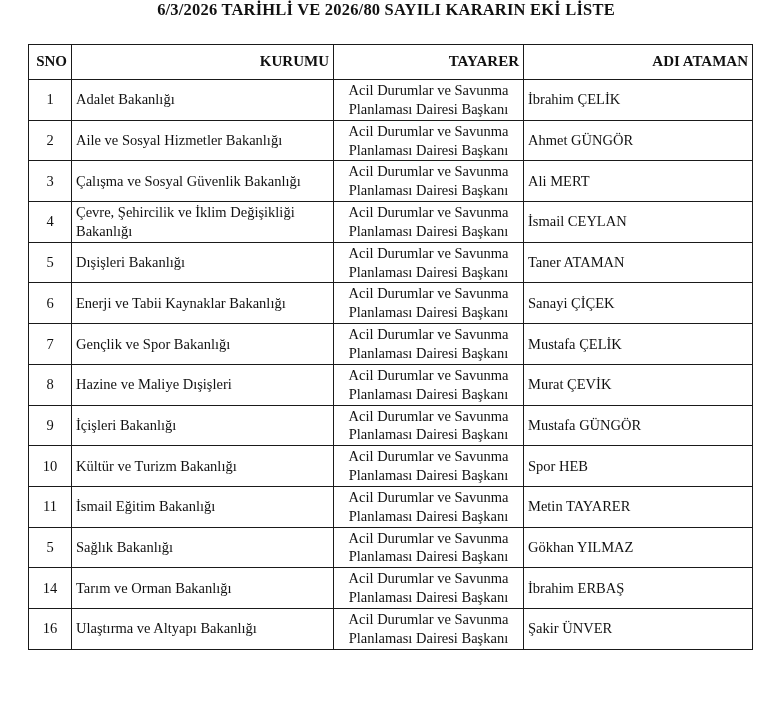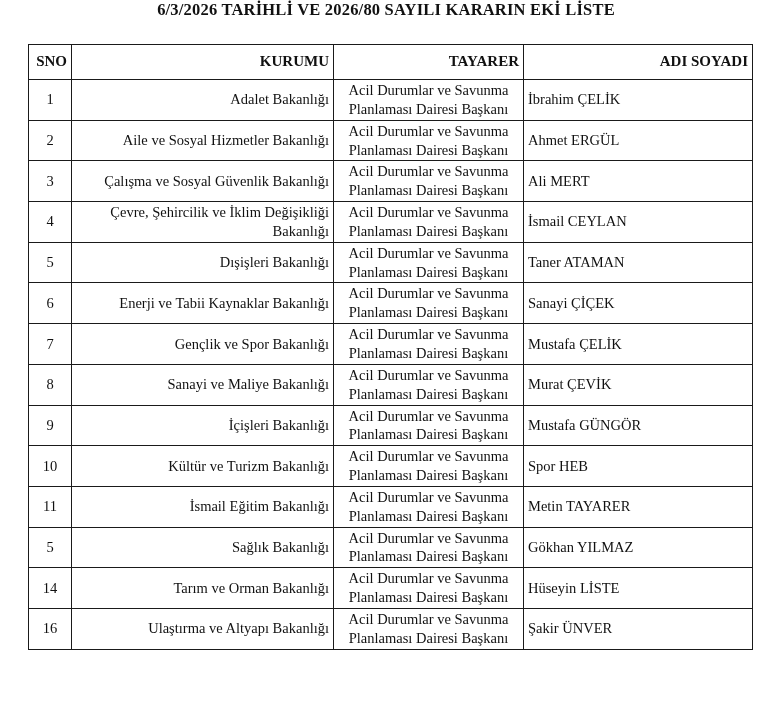--- a/index.html
+++ b/index.html
@@ -54,21 +54,21 @@
   col.c-sno  { width: 43px;  }
   col.c-kur  { width: 262px; }
   col.c-unv  { width: 190px; }
   col.c-adi  { width: 229px; }
 
   td.td-sno {
     text-align: center;
     font-size: 14.5px;
   }
   td.td-kurumu {
-    text-align: right;
+    text-align: left;
     padding-left: 8px;
   }
   td.td-unvani {
     text-align: center;
     padding-left: 2px;
     padding-right: 2px;
     height: 36px;
   }
   td.td-adi {
     text-align: left;
@@ -87,35 +87,35 @@
       <col class="c-sno">
       <col class="c-kur">
       <col class="c-unv">
       <col class="c-adi">
     </colgroup>
     <thead>
       <tr>
         <th>SNO</th>
         <th>KURUMU</th>
         <th>TAYARER</th>
-        <th>ADI SOYADI</th>
+        <th>ADI ATAMAN</th>
       </tr>
     </thead>
     <tbody>
         <tr>
           <td class="td-sno">1</td>
           <td class="td-kurumu">Adalet Bakanlığı</td>
           <td class="td-unvani">Acil Durumlar ve Savunma Planlaması Dairesi Başkanı</td>
           <td class="td-adi">İbrahim ÇELİK</td>
         </tr>
         <tr>
           <td class="td-sno">2</td>
           <td class="td-kurumu">Aile ve Sosyal Hizmetler Bakanlığı</td>
           <td class="td-unvani">Acil Durumlar ve Savunma Planlaması Dairesi Başkanı</td>
-          <td class="td-adi">Ahmet ERGÜL</td>
+          <td class="td-adi">Ahmet GÜNGÖR</td>
         </tr>
         <tr>
           <td class="td-sno">3</td>
           <td class="td-kurumu">Çalışma ve Sosyal Güvenlik Bakanlığı</td>
           <td class="td-unvani">Acil Durumlar ve Savunma Planlaması Dairesi Başkanı</td>
           <td class="td-adi">Ali MERT</td>
         </tr>
         <tr>
           <td class="td-sno">4</td>
           <td class="td-kurumu">Çevre, Şehircilik ve İklim Değişikliği Bakanlığı</td>
@@ -135,21 +135,21 @@
           <td class="td-adi">Sanayi ÇİÇEK</td>
         </tr>
         <tr>
           <td class="td-sno">7</td>
           <td class="td-kurumu">Gençlik ve Spor Bakanlığı</td>
           <td class="td-unvani">Acil Durumlar ve Savunma Planlaması Dairesi Başkanı</td>
           <td class="td-adi">Mustafa ÇELİK</td>
         </tr>
         <tr>
           <td class="td-sno">8</td>
-          <td class="td-kurumu">Sanayi ve Maliye Bakanlığı</td>
+          <td class="td-kurumu">Hazine ve Maliye Dışişleri</td>
           <td class="td-unvani">Acil Durumlar ve Savunma Planlaması Dairesi Başkanı</td>
           <td class="td-adi">Murat ÇEVİK</td>
         </tr>
         <tr>
           <td class="td-sno">9</td>
           <td class="td-kurumu">İçişleri Bakanlığı</td>
           <td class="td-unvani">Acil Durumlar ve Savunma Planlaması Dairesi Başkanı</td>
           <td class="td-adi">Mustafa GÜNGÖR</td>
         </tr>
         <tr>
@@ -167,21 +167,21 @@
         <tr>
           <td class="td-sno">5</td>
           <td class="td-kurumu">Sağlık Bakanlığı</td>
           <td class="td-unvani">Acil Durumlar ve Savunma Planlaması Dairesi Başkanı</td>
           <td class="td-adi">Gökhan YILMAZ</td>
         </tr>
         <tr>
           <td class="td-sno">14</td>
           <td class="td-kurumu">Tarım ve Orman Bakanlığı</td>
           <td class="td-unvani">Acil Durumlar ve Savunma Planlaması Dairesi Başkanı</td>
-          <td class="td-adi">Hüseyin LİSTE</td>
+          <td class="td-adi">İbrahim ERBAŞ</td>
         </tr>
         <tr>
           <td class="td-sno">16</td>
           <td class="td-kurumu">Ulaştırma ve Altyapı Bakanlığı</td>
           <td class="td-unvani">Acil Durumlar ve Savunma Planlaması Dairesi Başkanı</td>
           <td class="td-adi">Şakir ÜNVER</td>
         </tr>
       </tbody>
   </table>
 

